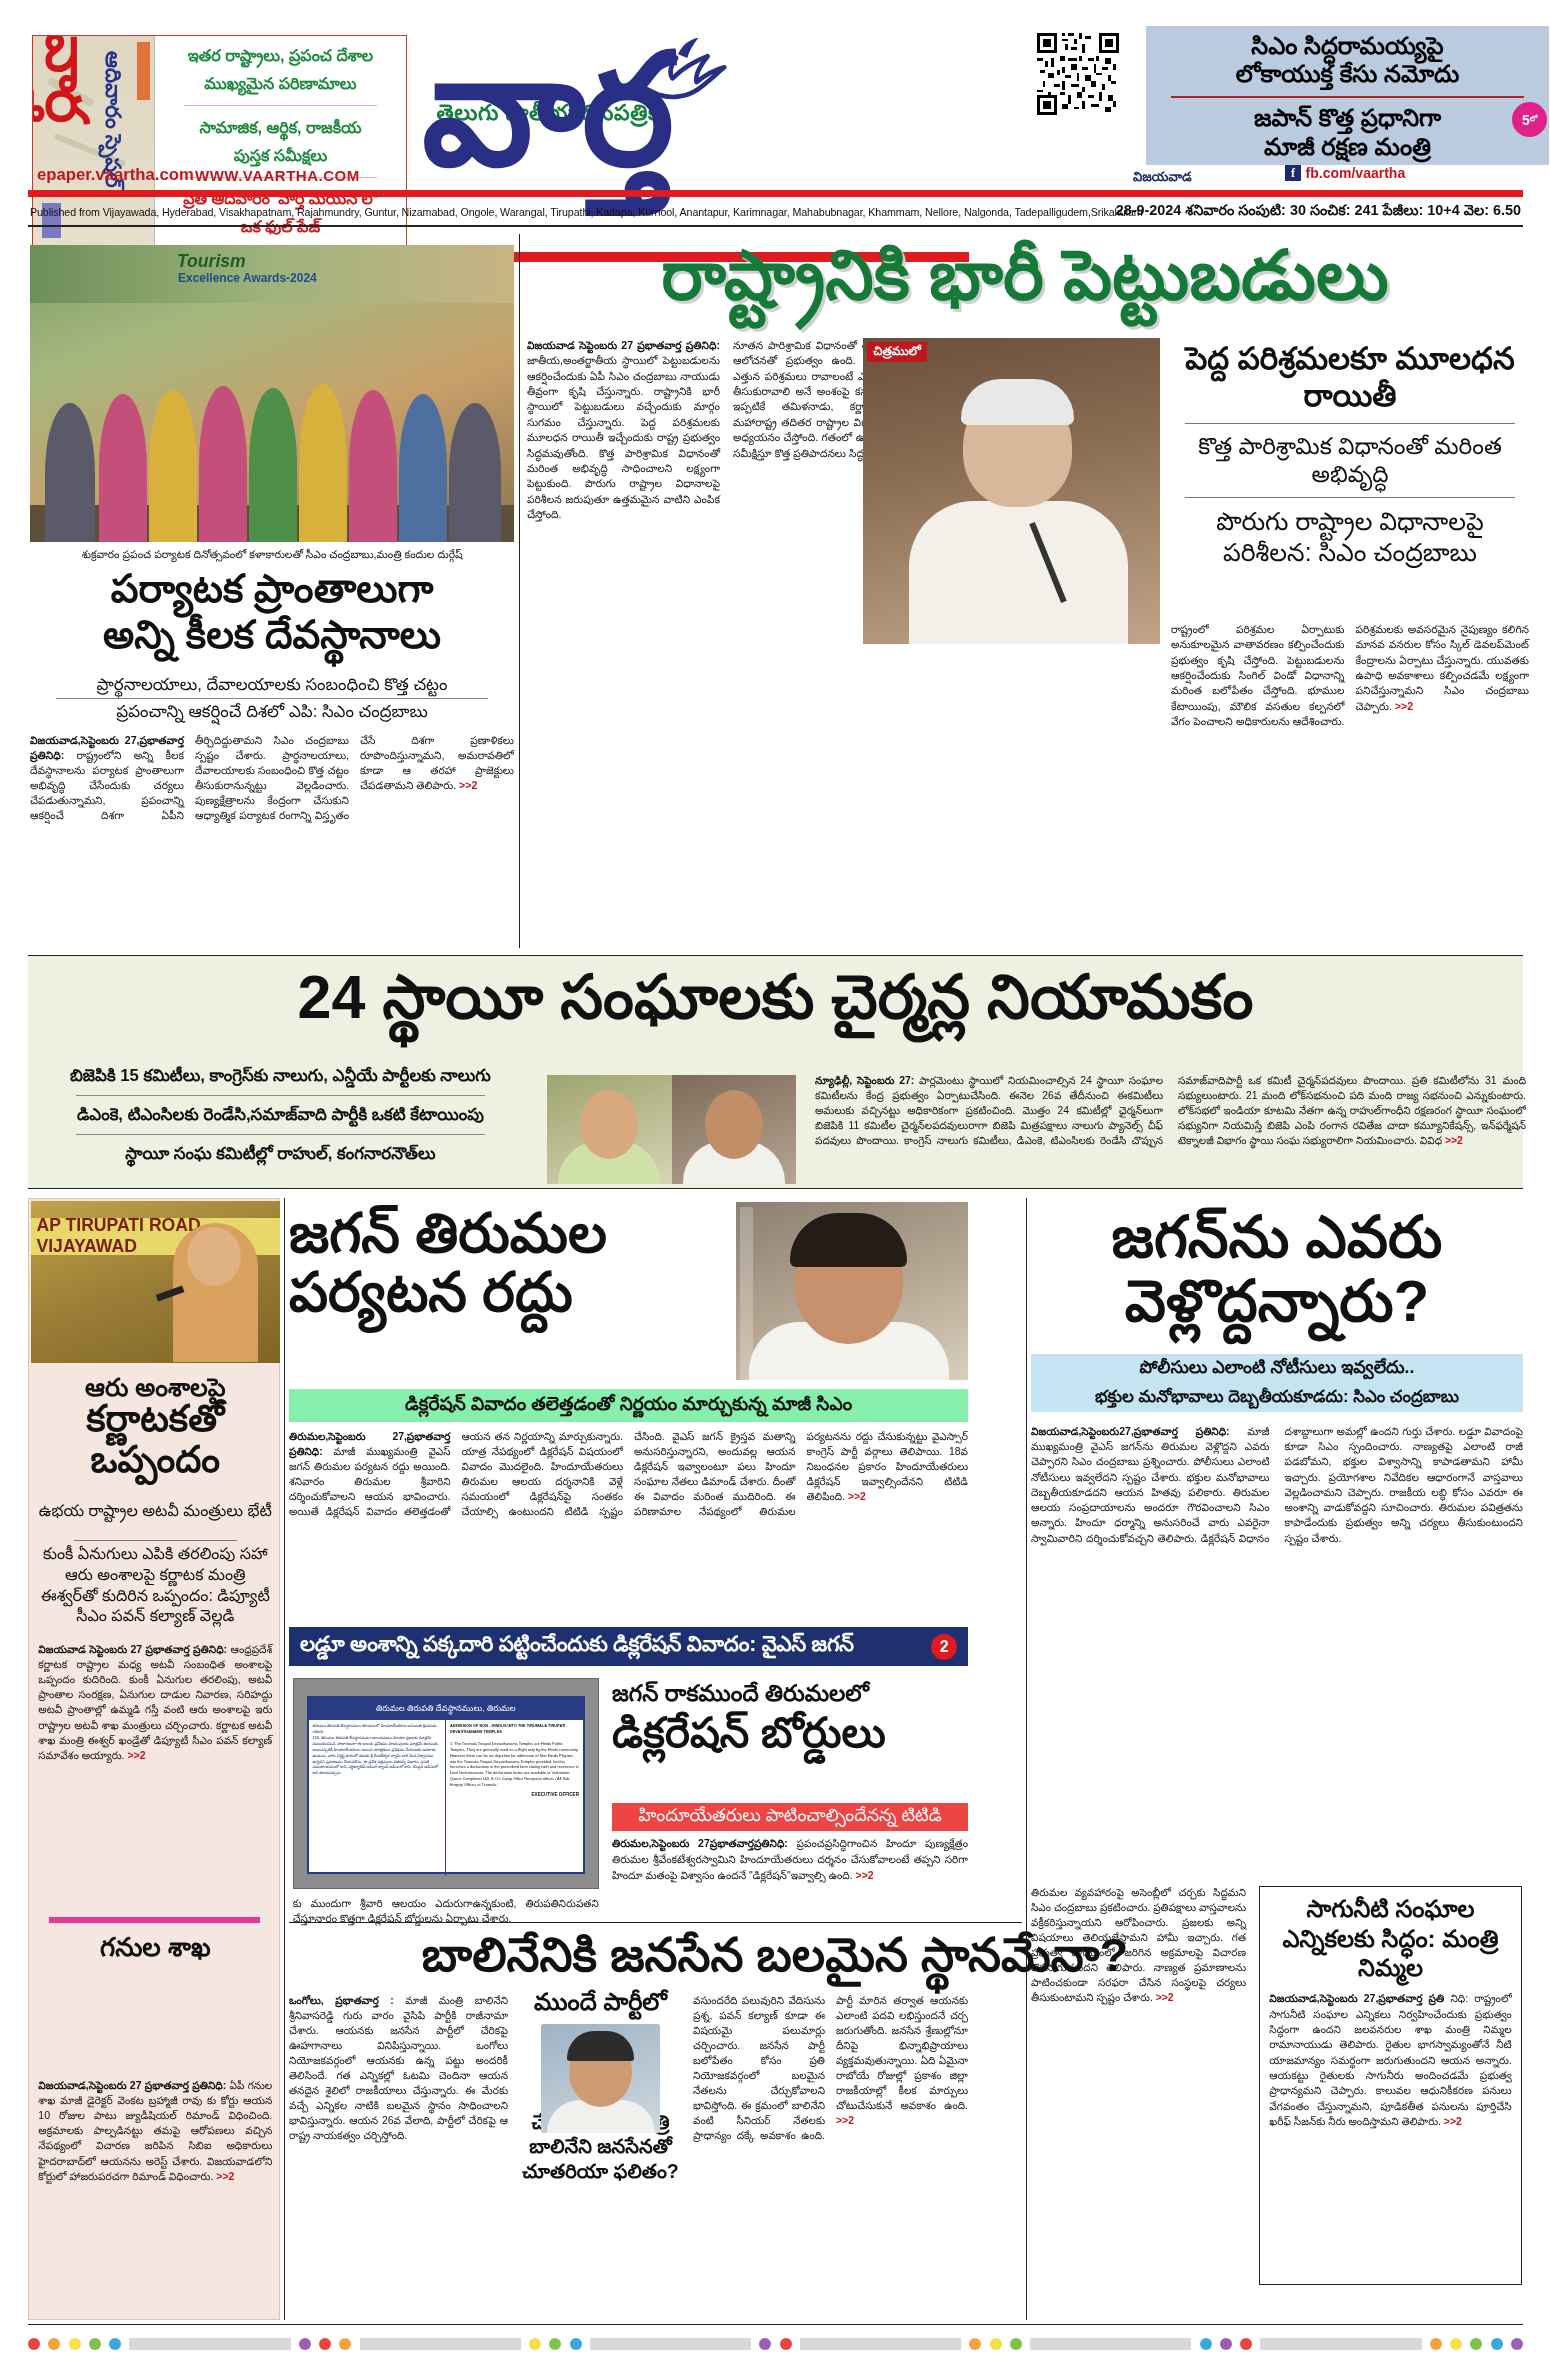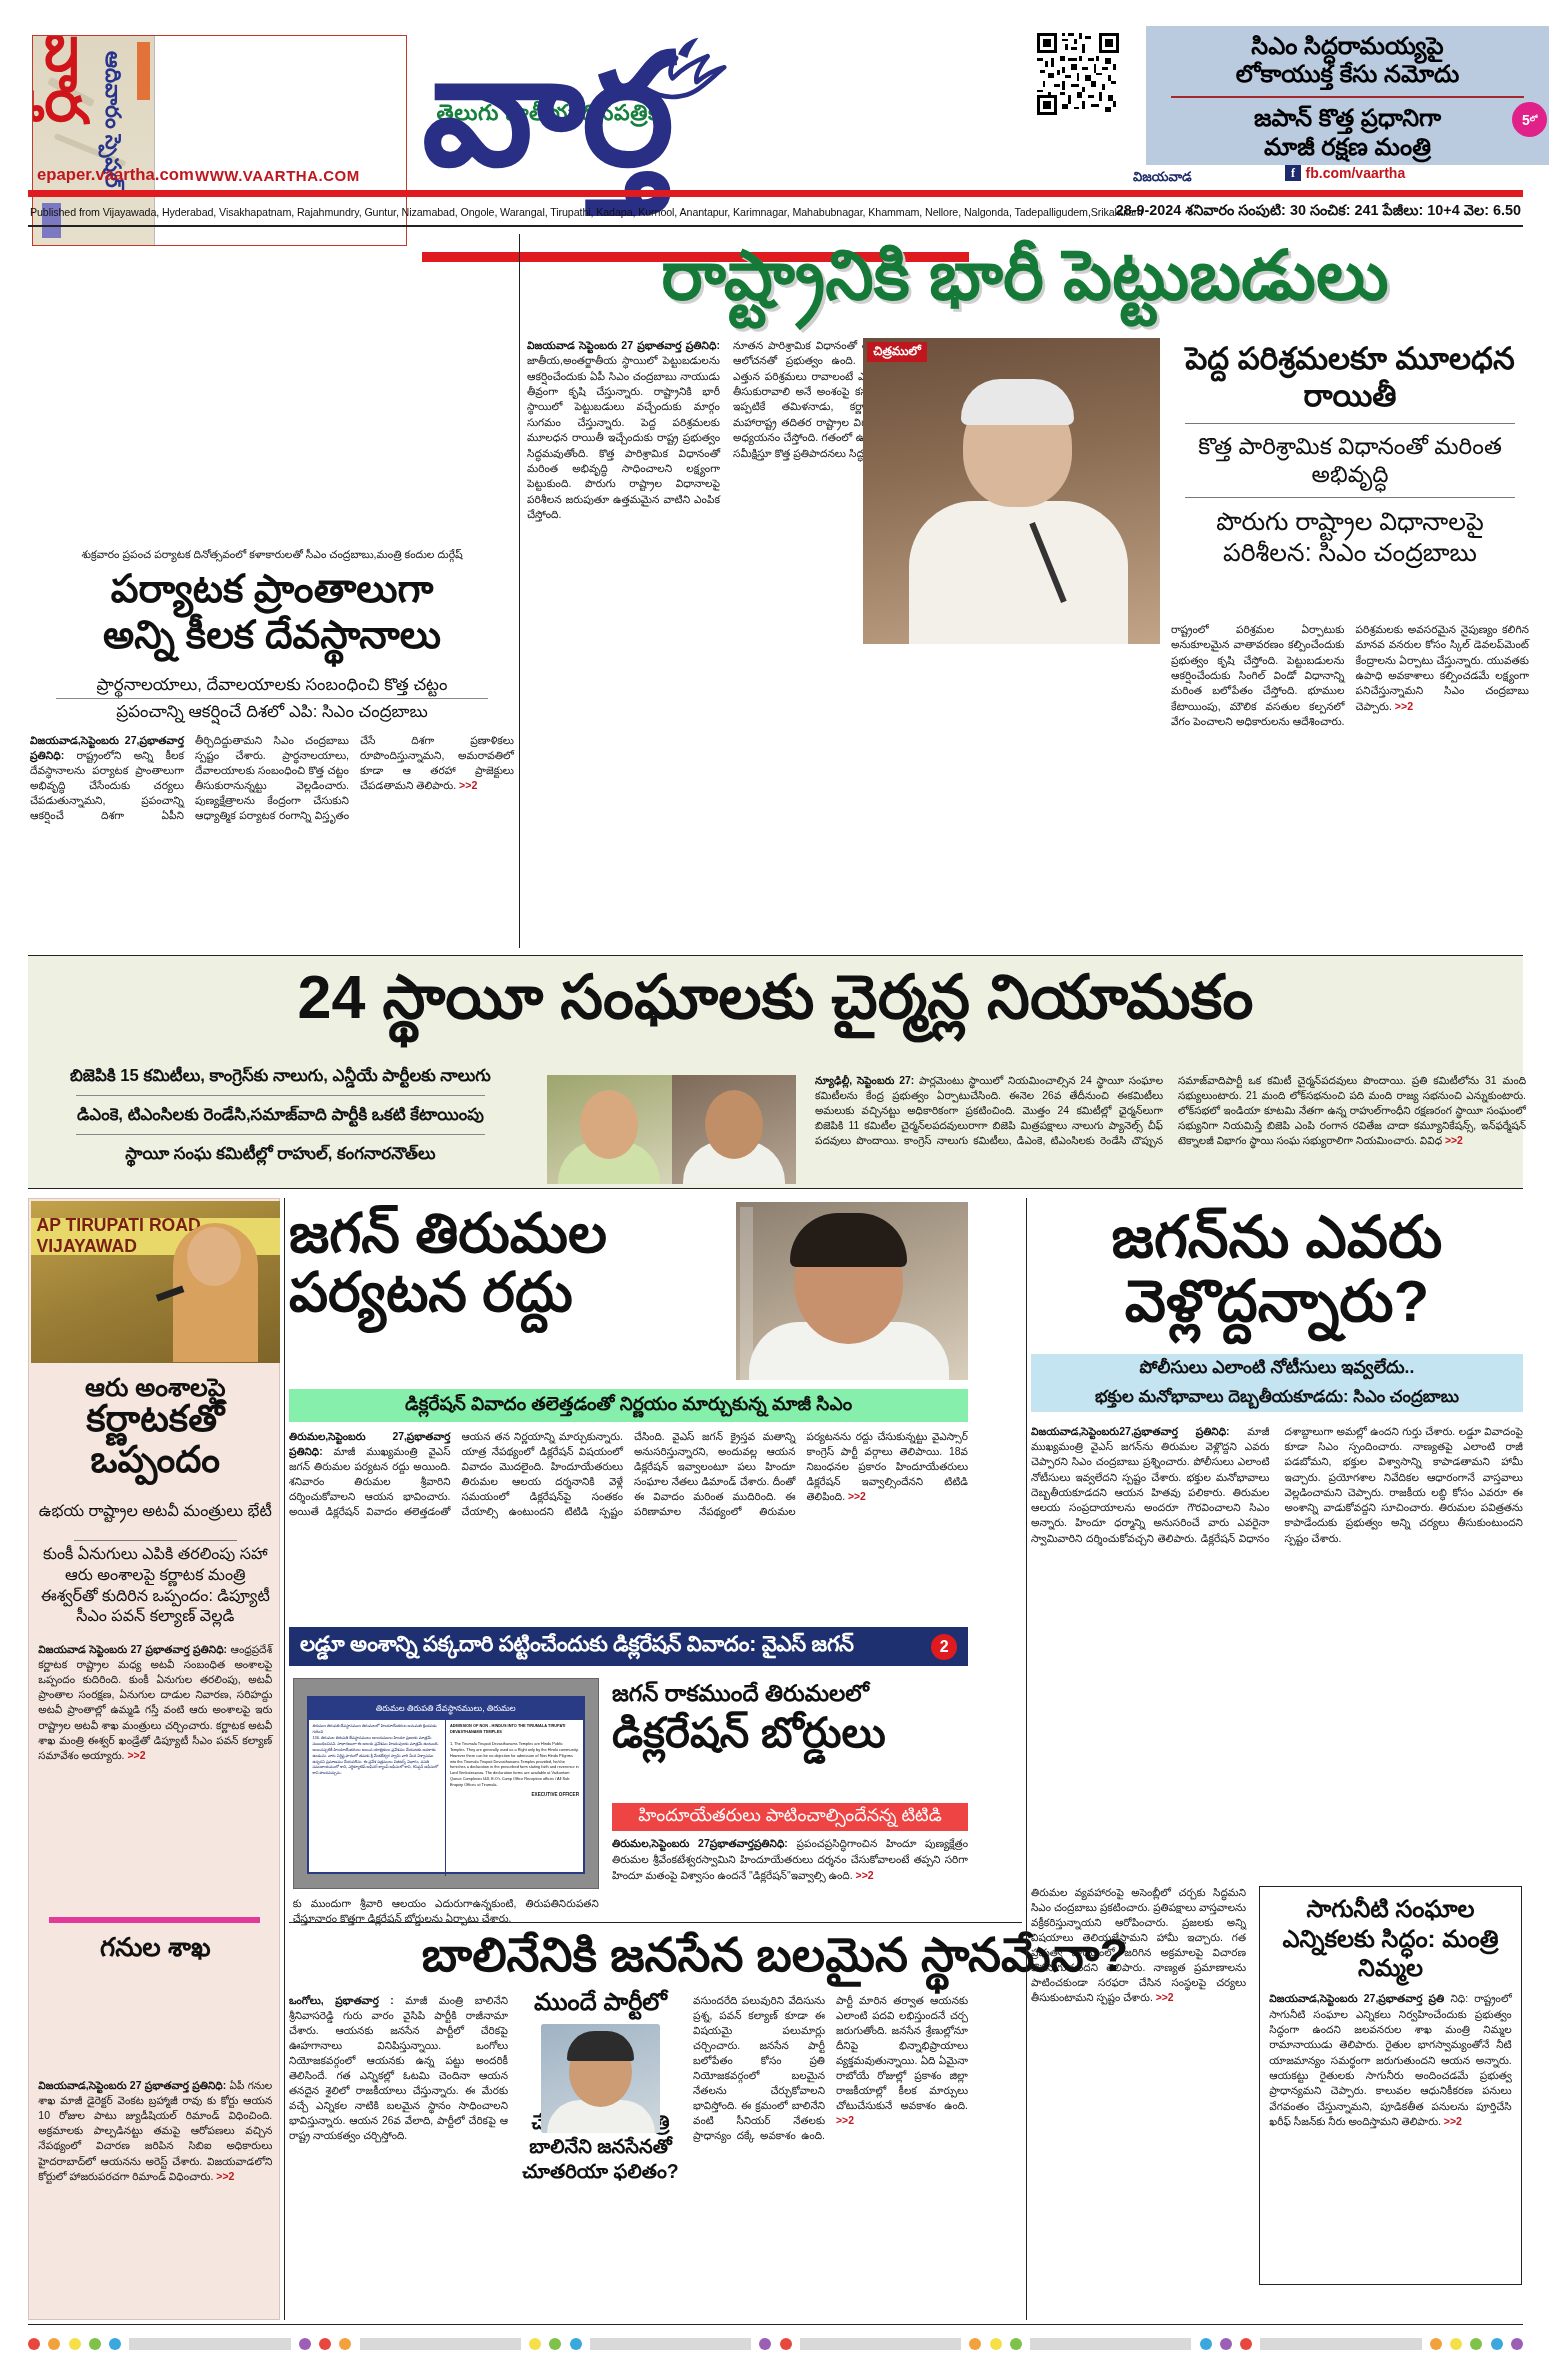--- a/index.html
+++ b/index.html
@@ -335,20 +335,30 @@
   <div class="masthead">
 
     <div class="promo-box">
       <div class="promo-img">
         <div class="pen1"></div>
           <div class="pen2"></div>
         <div class="purple"></div>
           <div class="orange"></div>
         <div class="bigred">వార్త</div>
         <div class="blueword">ఆదివారం స్పెషల్</div>
+      </div>
+      <div class="promo-text">
+        <div class="promo-line">ఇతర రాష్ట్రాలు, ప్రపంచ దేశాల</div>
+        <div class="promo-line">ముఖ్యమైన పరిణామాలు</div>
+        <div class="promo-rule"></div>
+        <div class="promo-line">సామాజిక, ఆర్థిక, రాజకీయ</div>
+        <div class="promo-line">పుస్తక సమీక్షలు</div>
+        <div class="promo-rule"></div>
+        <div class="promo-line red">ప్రతి ఆదివారం 'వార్త మెయిన్'లో</div>
+        <div class="promo-line red">ఒక ఫుల్ పేజ్</div>
       </div>
     </div>
 
     <div class="logo-wrap">
       <svg class="logo-bird" viewBox="0 0 110 80">
         <path d="M10 52 C26 40 40 34 52 26 C46 34 44 42 48 48 C56 40 70 30 86 24
                  C78 34 72 44 74 52 C84 44 96 38 104 36 C92 46 82 56 72 62
                  C62 68 46 70 34 66 C24 62 14 58 10 52 Z" fill="none" stroke="#2a2f86" stroke-width="5" stroke-linejoin="round"></path>
         <path d="M54 22 C58 12 66 6 76 4 C70 12 66 18 64 26 Z" fill="#2a2f86"></path>
       </svg>
@@ -447,20 +457,35 @@
     </div>
 
     <div class="red-rule-thick"></div>
     <div class="pub-line">Published from Vijayawada, Hyderabad, Visakhapatnam, Rajahmundry, Guntur, Nizamabad, Ongole, Warangal, Tirupathi, Kadapa, Kurnool, Anantapur, Karimnagar, Mahabubnagar, Khammam, Nellore, Nalgonda, Tadepalligudem,Srikakulam</div>
     <div class="date-line">28-9-2024 శనివారం సంపుటి: 30 సంచిక: 241  పేజీలు: 10+4  వెల: 6.50</div>
     <div class="thin-rule"></div>
   </div>
 
   <div class="lead">
 
+    <div class="lead-photo">
+      <div class="lp-band"></div>
+      <div class="lp-logo">Tourism</div>
+      <div class="lp-logo2">Excellence Awards-2024</div>
+      <div class="lp-stage"></div>
+      <div class="lp-person" style="left:15px;width:50px;height:139px;background:#5a5a6b;"></div>
+      <div class="lp-person" style="left:69px;width:48px;height:148px;background:#c34f7a;"></div>
+      <div class="lp-person" style="left:119px;width:48px;height:152px;background:#d8b03c;"></div>
+      <div class="lp-person" style="left:169px;width:48px;height:156px;background:#c34f7a;"></div>
+      <div class="lp-person" style="left:219px;width:48px;height:154px;background:#4e8f4a;"></div>
+      <div class="lp-person" style="left:269px;width:48px;height:158px;background:#d8b03c;"></div>
+      <div class="lp-person" style="left:319px;width:48px;height:152px;background:#c34f7a;"></div>
+      <div class="lp-person" style="left:369px;width:48px;height:148px;background:#4e6f9f;"></div>
+      <div class="lp-person" style="left:419px;width:52px;height:139px;background:#5a5a6b;"></div>
+    </div>
     <div class="lead-cap">శుక్రవారం ప్రపంచ పర్యాటక దినోత్సవంలో కళాకారులతో సీఎం చంద్రబాబు,మంత్రి కందుల దుర్గేష్</div>
     <div class="lead-h2">
       <div>పర్యాటక ప్రాంతాలుగా</div>
       <div>అన్ని కీలక దేవస్థానాలు</div>
     </div>
     <div class="lead-sub1">ప్రార్థనాలయాలు, దేవాలయాలకు సంబంధించి కొత్త చట్టం</div>
     <div class="lead-rule"></div>
     <div class="lead-sub2">ప్రపంచాన్ని ఆకర్షించే దిశలో ఎపి: సిఎం చంద్రబాబు</div>
     <div class="lead-body">
       <span class="body-lead-in">విజయవాడ,సెప్టెంబరు 27,ప్రభాతవార్త ప్రతినిధి:</span>

